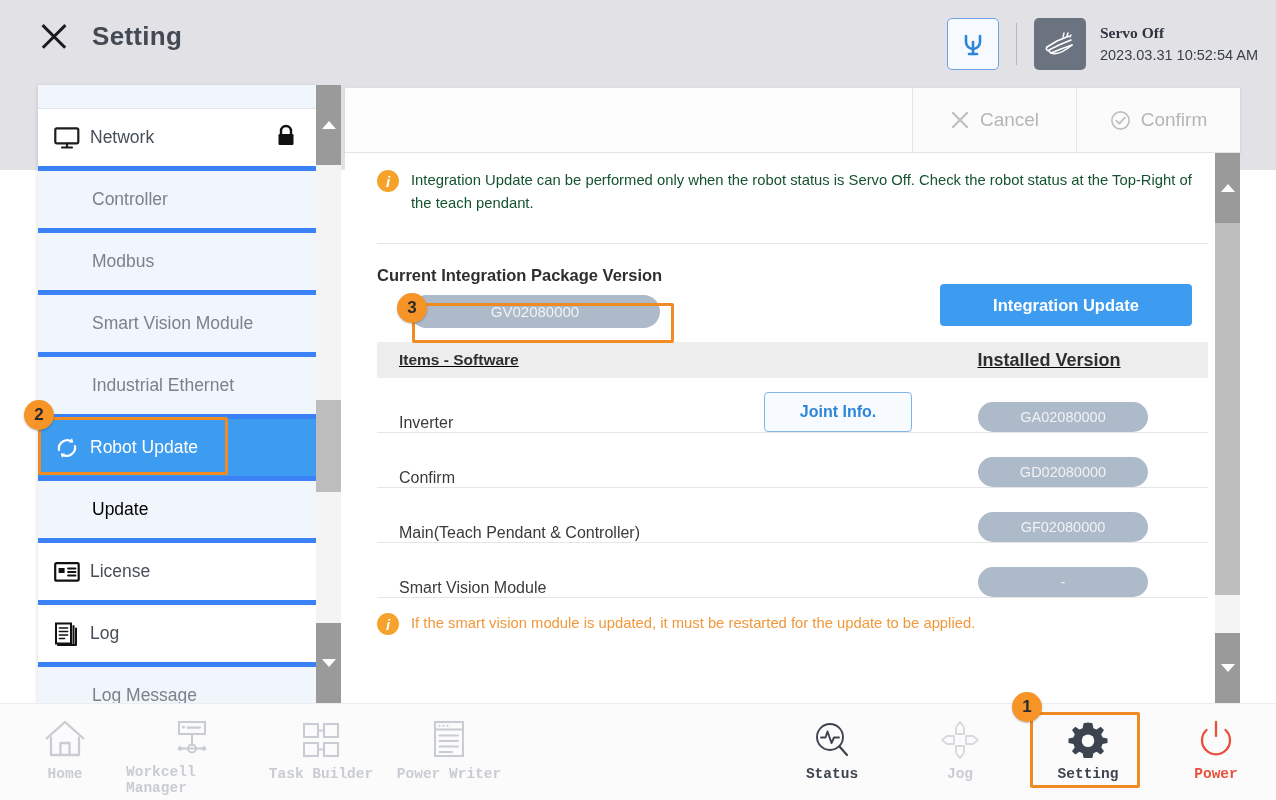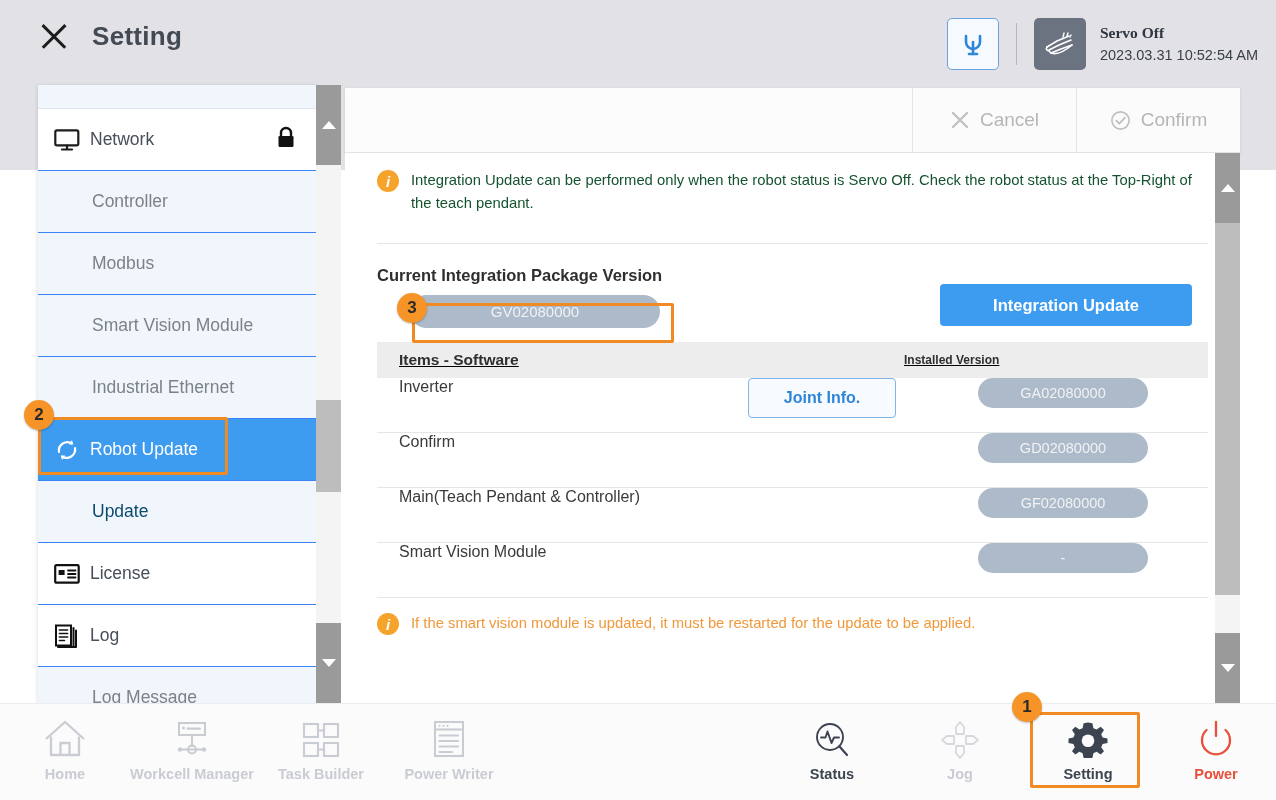--- a/index.html
+++ b/index.html
@@ -57,31 +57,31 @@
   }
 
   
   .sidebar {
     position: absolute; left: 38px; top: 85px; width: 278px; height: 618px;
     background: #ffffff; overflow: hidden;
     box-shadow: 0 1px 4px rgba(0,0,0,.17);
   }
   .side-item {
     position: relative; height: 62px; display: flex; align-items: center;
-    border-bottom: 1px solid #3b82f6; padding-left: 16px;
+    border-bottom: 5px solid #3b82f6; padding-left: 16px;
   }
   .side-item.partial { height: 24px; border-bottom: 1px solid #dfe6ef; }
   .side-item .ico { width: 36px; display: flex; align-items: center; justify-content: flex-start; }
   .side-item .lbl { font-size: 17.5px; color: #474f58; }
   .side-item.parent { background: #ffffff; }
   .side-item.child { background: #f1f6fd; padding-left: 54px; }
   .side-item.child .lbl { color: #7c8288; }
   .side-item.active { background: #3d9bf0; }
   .side-item.active .lbl { color: #ffffff; font-weight: normal; }
-  .side-item.child.sel .lbl { color: #0c4a6e; }
+  .side-item.child.sel .lbl { color: #000000; }
   .lock { position: absolute; right: 20px; top: 50%; transform: translateY(-50%); }
 
   
   .sb-scroll {
     position: absolute; left: 316px; top: 85px; width: 25px; height: 618px;
     background: #f4f4f4;
   }
   .sb-arrow { position: absolute; left: 0; width: 25px; height: 80px; background: #9a9a9a;
               display: flex; align-items: center; justify-content: center; }
   .sb-arrow.up { top: 0; }
@@ -134,25 +134,24 @@
   }
 
   
   .tbl { margin: 0 32px 0 32px; }
   .tbl-head {
     display: flex; align-items: center; height: 36px; background: #ededed;
     padding: 0 14px 0 22px;
     text-decoration: underline;
   }
   .th-left { font-size: 15.5px; font-weight: bold; color: #2f2f2f; flex: 1; }
-  .th-right { font-size: 12px; font-weight: bold; color: #2f2f2f; width: 290px; }
+  .th-right { font-size: 18px; font-weight: bold; color: #2f2f2f; width: 290px; text-align: center; }
   .tbl-row {
-    display: flex; align-items: flex-start; height: 55px; border-bottom: 1px solid #e6e6e6;
+    display: flex; align-items: flex-end; height: 55px; border-bottom: 1px solid #e6e6e6;
     padding-left: 22px;
-    gap: 16px;
   }
   .td-left { font-size: 16px; color: #3a3a3a; flex: 1; }
   .td-mid { width: 160px; display: flex; justify-content: center; }
   .td-right { width: 290px; display: flex; justify-content: center; }
   .joint-btn {
     width: 148px; height: 40px; border: 1px solid #7fb4e4; border-radius: 4px;
     background: #f7fbff; color: #2e86d8; font-size: 16px; font-weight: bold;
     display: flex; align-items: center; justify-content: center;
   }
   .pill-sm { width: 170px; height: 30px; border-radius: 15px; background: #adbac9;
@@ -172,21 +171,21 @@
   .mn-arrow.dn { bottom: 0; }
   .mn-thumb { position: absolute; left: 0; top: 70px; width: 25px; height: 372px; background: #bdbdbd; }
 
   
   .taskbar {
     position: absolute; left: 0; top: 703px; width: 1276px; height: 97px;
     background: #fbfbfc; border-top: 1px solid #ededef;
   }
   .tb-item {
     position: absolute; top: 12px; width: 130px; height: 80px;
-    display: flex; flex-direction: column; align-items: center; justify-content: flex-start;
+    display: flex; flex-direction: column; align-items: center; justify-content: flex-start; font-family: Liberation Mono, monospace;
   }
   .tb-ico { height: 48px; display: flex; align-items: center; justify-content: center; }
   .tb-lbl { font-size: 14.5px; font-weight: bold; color: #c9ccd2; margin-top: 2px; }
   .tb-lbl.on { color: #3c4450; }
   .tb-lbl.pw { color: #e8503a; }
 
   
   .anno-box { position: absolute; border: 3px solid #f08a22; border-radius: 2px; }
   .anno-num {
     position: absolute; width: 30px; height: 30px; border-radius: 50%;

